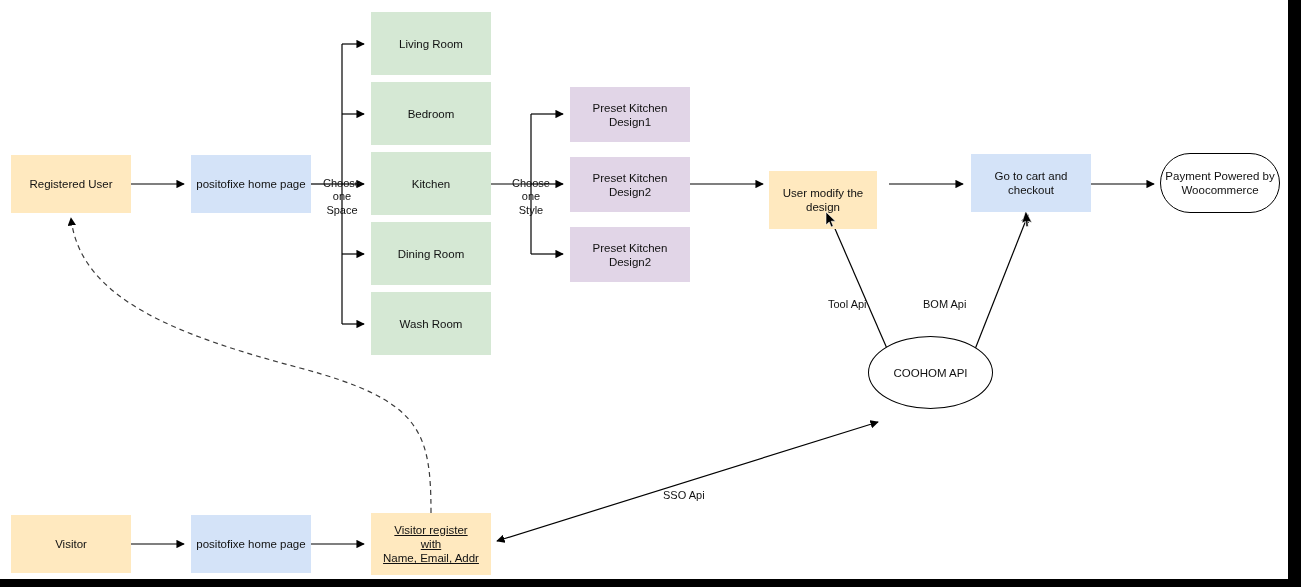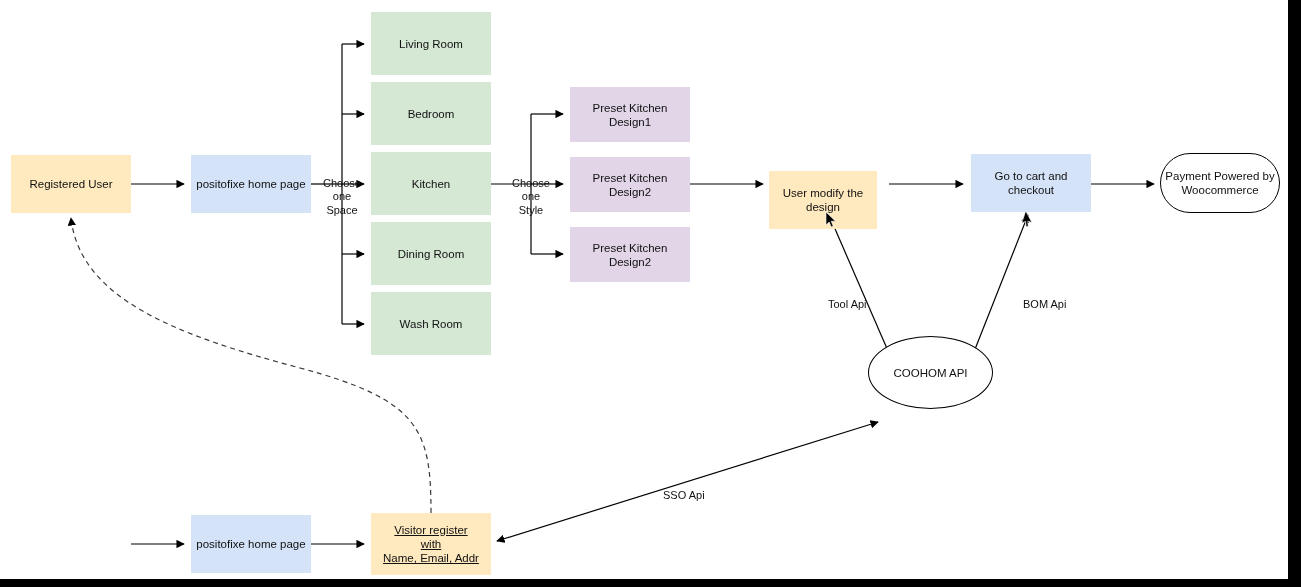--- a/index.html
+++ b/index.html
@@ -187,20 +187,23 @@
 
   <div class="node plain" style="left:1160px; top:153px; width:120px; height:60px;border-radius:30px;">
     <span>Payment Powered by
 Woocommerce</span>
   </div>
 
   <div class="node ellipse" style="left:868px; top:336px; width:125px; height:73px;justify-content:center;">
     <span>COOHOM API</span>
   </div>
 
+  <div class="node yellow" style="left:11px; top:515px; width:120px; height:58px;">
+    <span>Visitor</span>
+  </div>
 
   <div class="node blue" style="left:191px; top:515px; width:120px; height:58px;">
     <span>positofixe home page</span>
   </div>
 
   <div class="node yellow" style="left:371px; top:513px; width:120px; height:62px;text-decoration:underline;">
     <span>Visitor register
 with
 Name, Email, Addr</span>
   </div>
@@ -214,21 +217,21 @@
   <div class="edge-label" style="left:505px; top:163px; width:52px;">
     <span>Choose
 one
 Style</span>
   </div>
 
   <div class="edge-label" style="left:828px; top:284px; width:60px; text-align:left;">
     <span>Tool Api</span>
   </div>
 
-  <div class="edge-label" style="left:1023px; top:284px; width:62px; text-align:left;">
+  <div class="edge-label" style="left:923px; top:284px; width:62px; text-align:left;">
     <span>BOM Api</span>
   </div>
 
   <div class="edge-label" style="left:663px; top:475px; width:60px; text-align:left;">
     <span>SSO Api</span>
   </div>
 
   <svg class="cursor-glyph" style="left:825px; top:212px;" viewBox="0 0 12 16">
     <path d="M1 0 L1 13 L4.2 10 L6.2 15 L8.2 14 L6.2 9.2 L10.5 9.2 Z" fill="#000000" stroke="#ffffff" stroke-width="0.6"></path>
   </svg>

